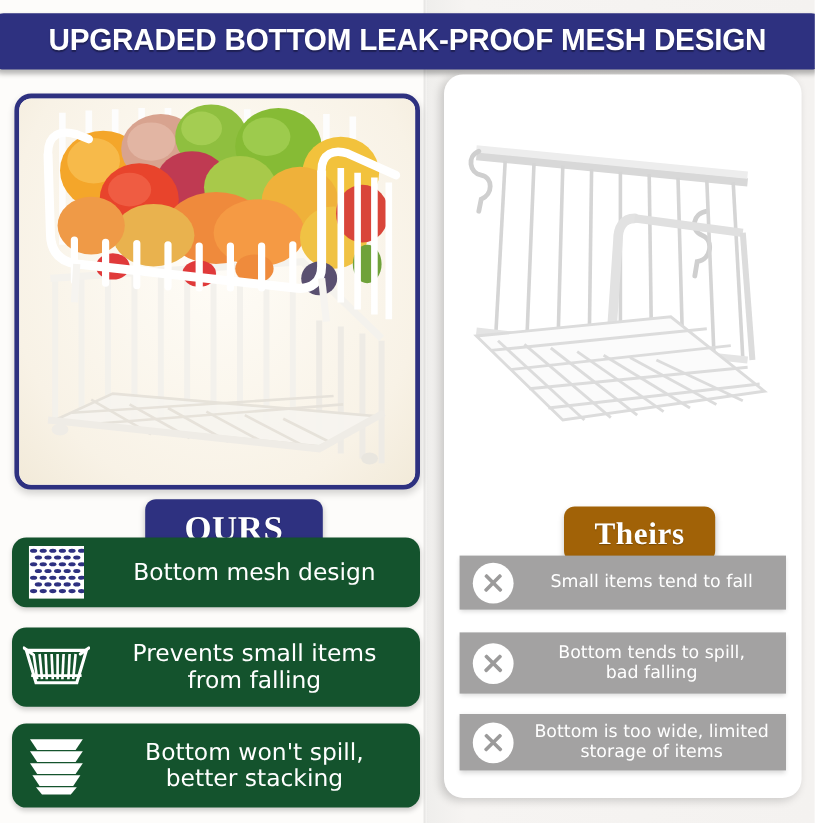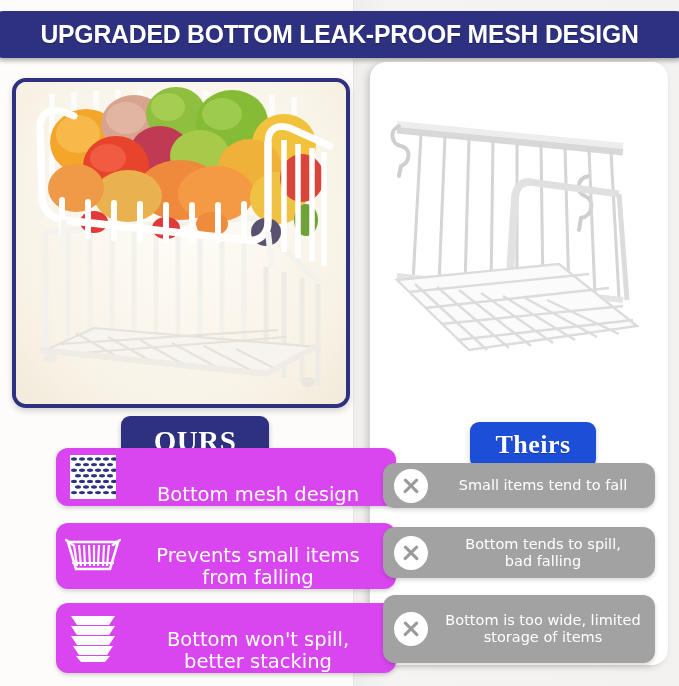--- a/index.html
+++ b/index.html
@@ -62,45 +62,44 @@
     border-radius:9px;
     margin-top:16px;
   }
   .badge-ours{
     left:121px;top:400px;width:148px;height:50px;background:#2e3180;
     font-size:29px;letter-spacing:0.5px;
     box-shadow:0 3px 5px rgba(0,0,0,0.25);
     text-shadow:0 1px 1px rgba(0,0,0,0.3);
   }
   .badge-theirs{
-    left:470px;top:406px;width:126px;height:46px;background:#1d4ed8;
+    left:470px;top:406px;width:126px;height:46px;background:#a16207;
     font-size:26px;letter-spacing:0.5px;
     box-shadow:0 3px 5px rgba(0,0,0,0.22);
     text-shadow:0 1px 1px rgba(0,0,0,0.28);
   }
 
   
   .row-l{
-    position:absolute;left:10px;width:340px;background:#d946ef;
-    border-radius:12px;display:flex;align-items:flex-end;
+    position:absolute;left:10px;width:340px;background:#14532d;
+    border-radius:12px;display:flex;align-items:center;
     box-shadow:0 2px 4px rgba(0,0,0,0.18);
-    margin-left:46px;
   }
   .row-l .ico{width:74px;flex:0 0 74px;height:100%;
     display:flex;align-items:center;justify-content:center;}
   .row-l .txt{
     flex:1;color:#ffffff;font-size:19.5px;line-height:1.12;
     text-align:center;padding-right:10px;
     font-family:"DejaVu Sans","Liberation Sans",sans-serif;
   }
 
   
   .row-r{
     position:absolute;left:383px;width:272px;background:#a3a2a2;
-    border-radius:12px;display:flex;align-items:center;
+    border-radius:0;display:flex;align-items:center;
     box-shadow:0 2px 4px rgba(0,0,0,0.16);
   }
   .row-r .ico{width:56px;flex:0 0 56px;height:100%;
     display:flex;align-items:center;justify-content:center;}
   .row-r .txt{
     flex:1;color:#ffffff;font-size:14.5px;line-height:1.15;
     text-align:center;padding-right:8px;
     font-family:"DejaVu Sans","Liberation Sans",sans-serif;
   }
   .xcircle{width:34px;height:34px;border-radius:50%;background:#ffffff;position:relative;}
@@ -400,21 +399,21 @@
   </div>
 
   <div class="row-r" style="top:527px;height:51px;">
     <div class="ico">
       <div class="xcircle"></div>
     </div>
     <div class="txt" style="white-space:pre-line;">Bottom tends to spill,
 bad falling</div>
   </div>
 
-  <div class="row-r" style="top:595px;height:68px;">
+  <div class="row-r" style="top:595px;height:47px;">
     <div class="ico">
       <div class="xcircle"></div>
     </div>
     <div class="txt" style="white-space:pre-line;">Bottom is too wide, limited
 storage of items</div>
   </div>
 
 </div>
 
 </body></html>

